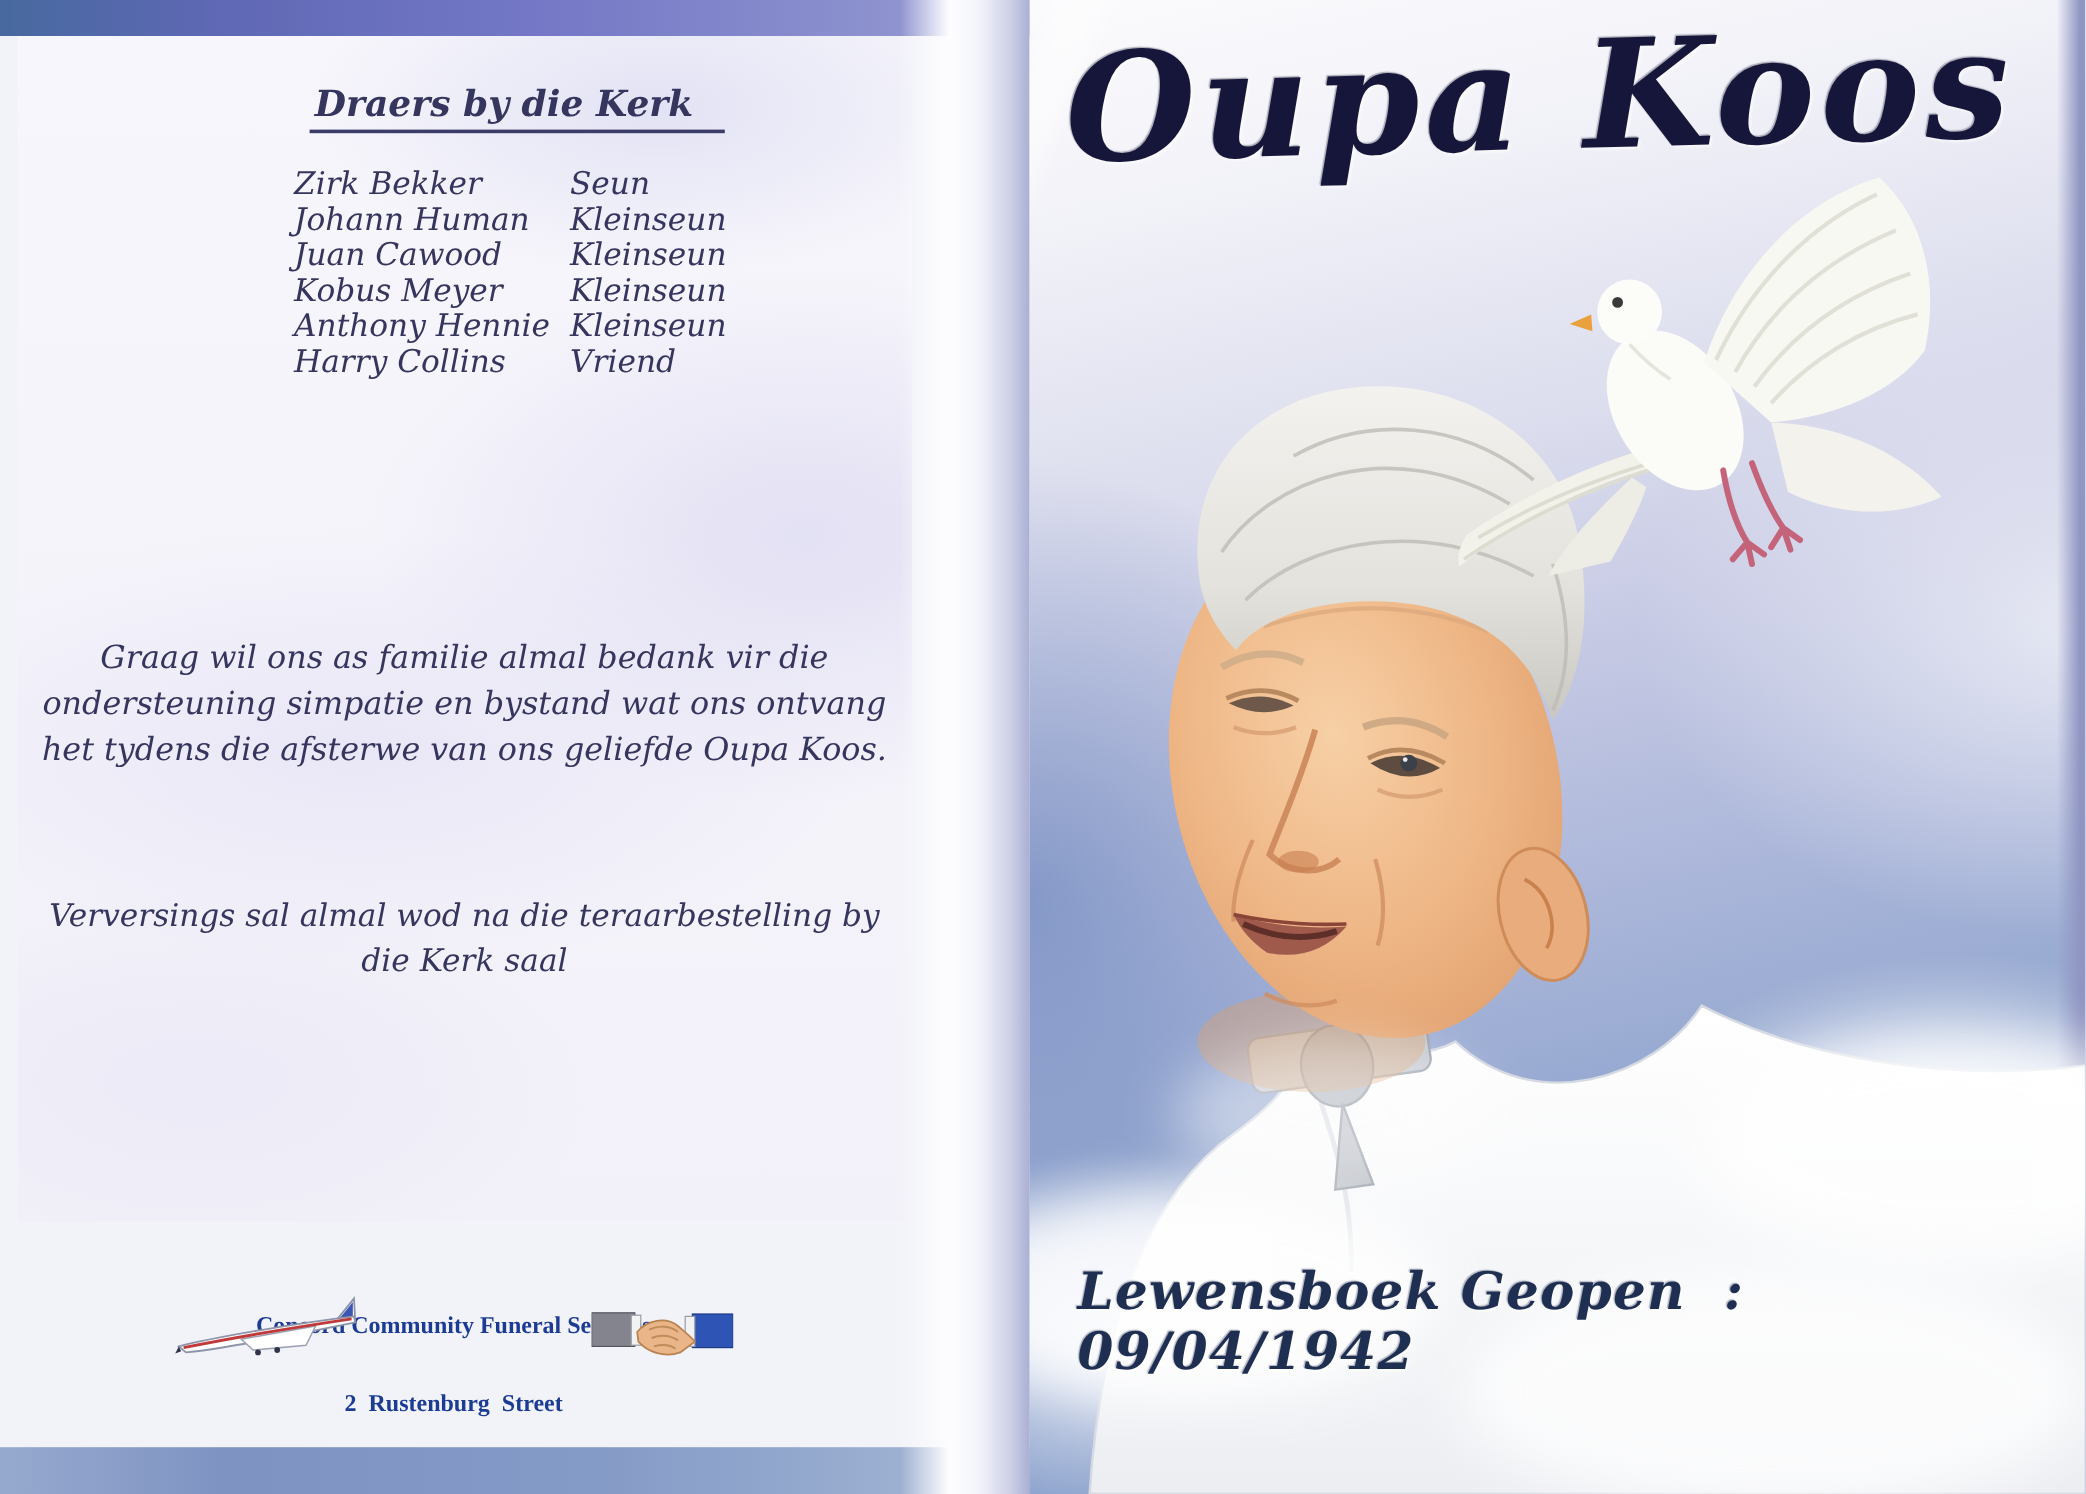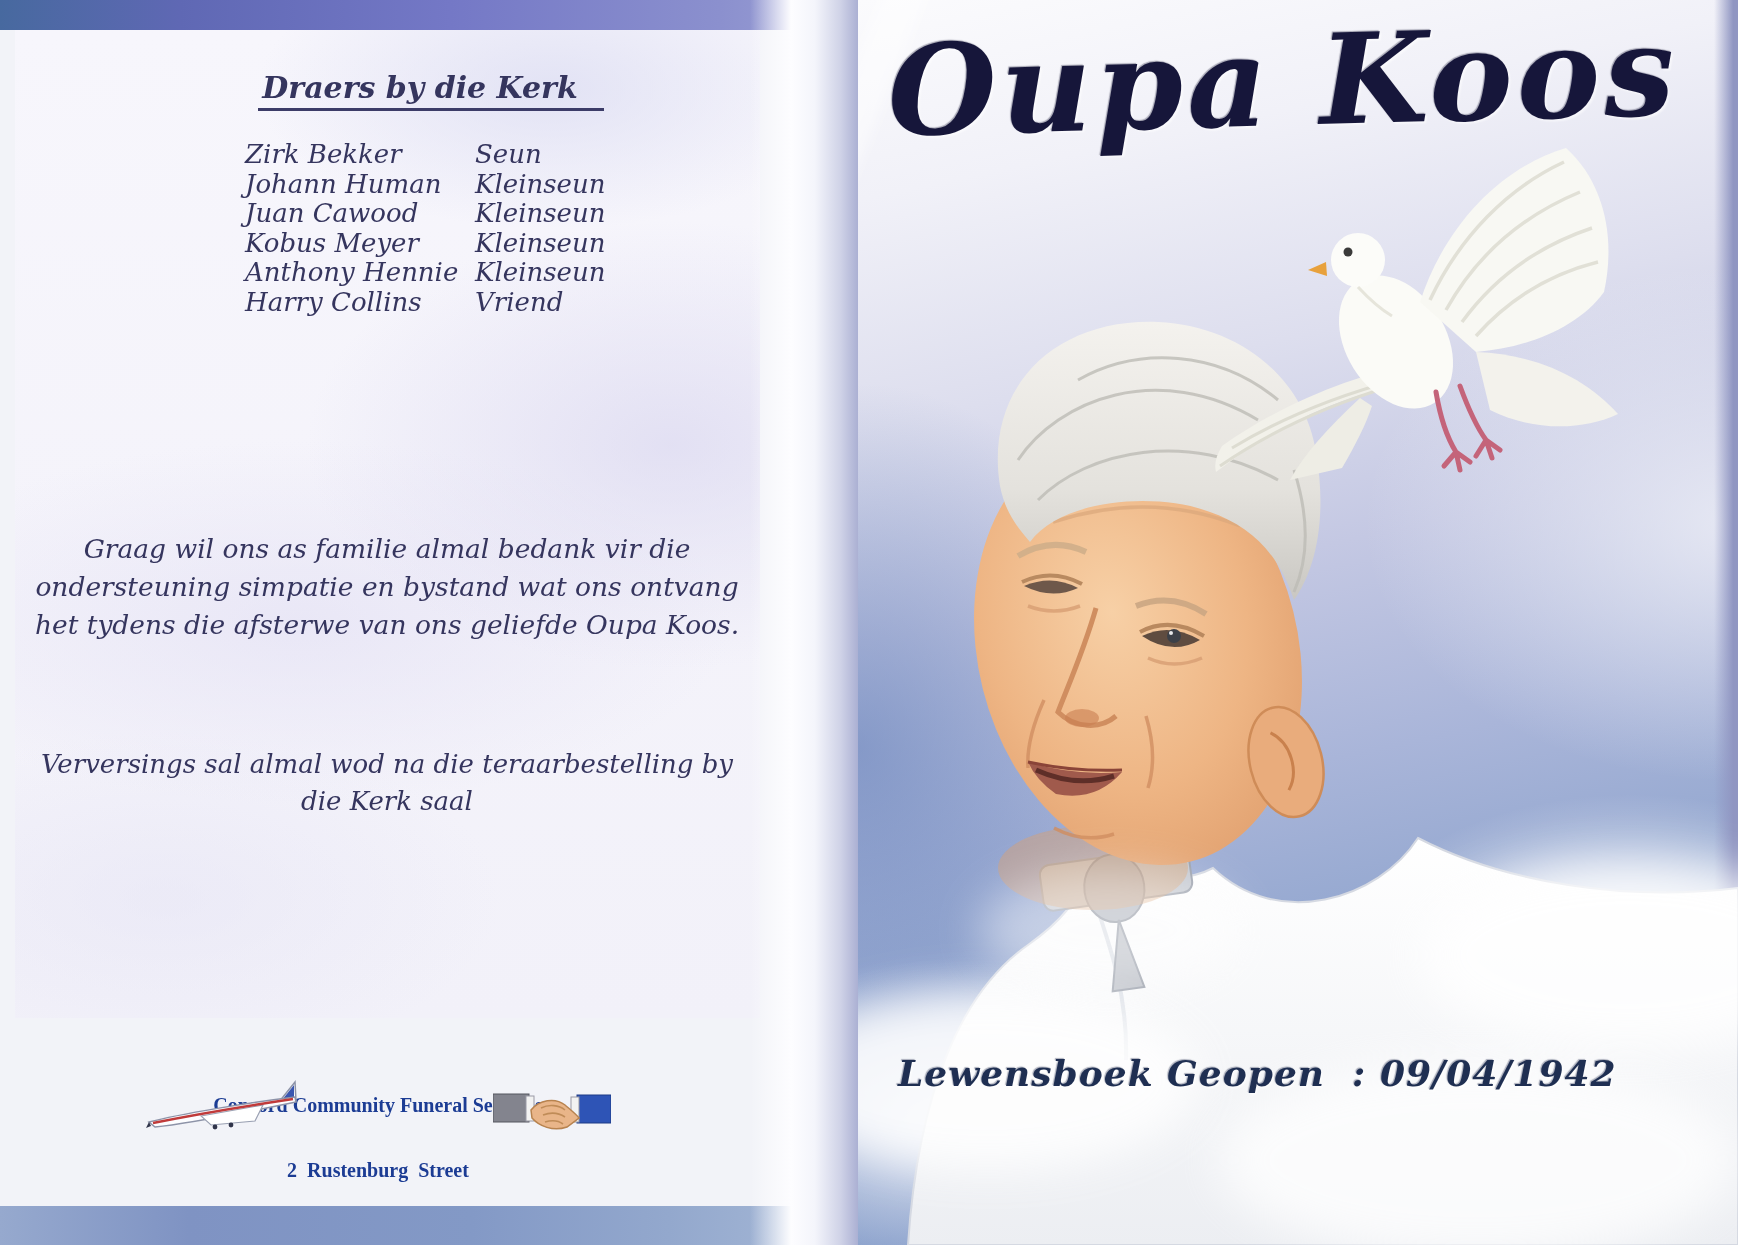--- a/index.html
+++ b/index.html
@@ -71,21 +71,21 @@
     text-align:center;font-size:125px;font-style:italic;font-weight:bold;letter-spacing:4px;
     color:#16163a;transform:rotate(-1.5deg);
     text-shadow:2px 2px 2px rgba(255,255,255,.55),-1px -1px 1px rgba(20,20,50,.35);}
   .portrait{position:absolute;left:0;top:0;z-index:3;}
   .dove{position:absolute;left:350px;top:140px;z-index:4;}
   .cloud{position:absolute;background:#ffffff;border-radius:50%;filter:blur(22px);z-index:5;}
   .cloud-a{left:-80px;top:990px;width:420px;height:180px;opacity:.85;}
   .cloud-b{left:360px;top:1060px;width:520px;height:200px;opacity:.75;}
   .cloud-c{left:560px;top:860px;width:420px;height:190px;opacity:.8;}
   .cloud-d{left:120px;top:870px;width:260px;height:120px;opacity:.45;}
-  .date-line{position:absolute;left:40px;z-index:6;font-size:36px;font-style:italic;font-weight:bold;
+  .date-line{position:absolute;left:40px;z-index:6;font-size:43px;font-style:italic;font-weight:bold;
     color:#1f2f52;white-space:pre-wrap;letter-spacing:1px;
     text-shadow:1.5px 1.5px 2px rgba(255,255,255,.7),-1px -1px 1px rgba(25,35,70,.35);}
   .date-opened{top:1052px;}
   .date-closed{top:1132px;}
   .right-edge{position:absolute;left:1714px;top:0;width:24px;height:1245px;
     background:linear-gradient(90deg,rgba(146,152,194,0),#9096c2 80%);}
 </style>
 </head>
 <body>
 

